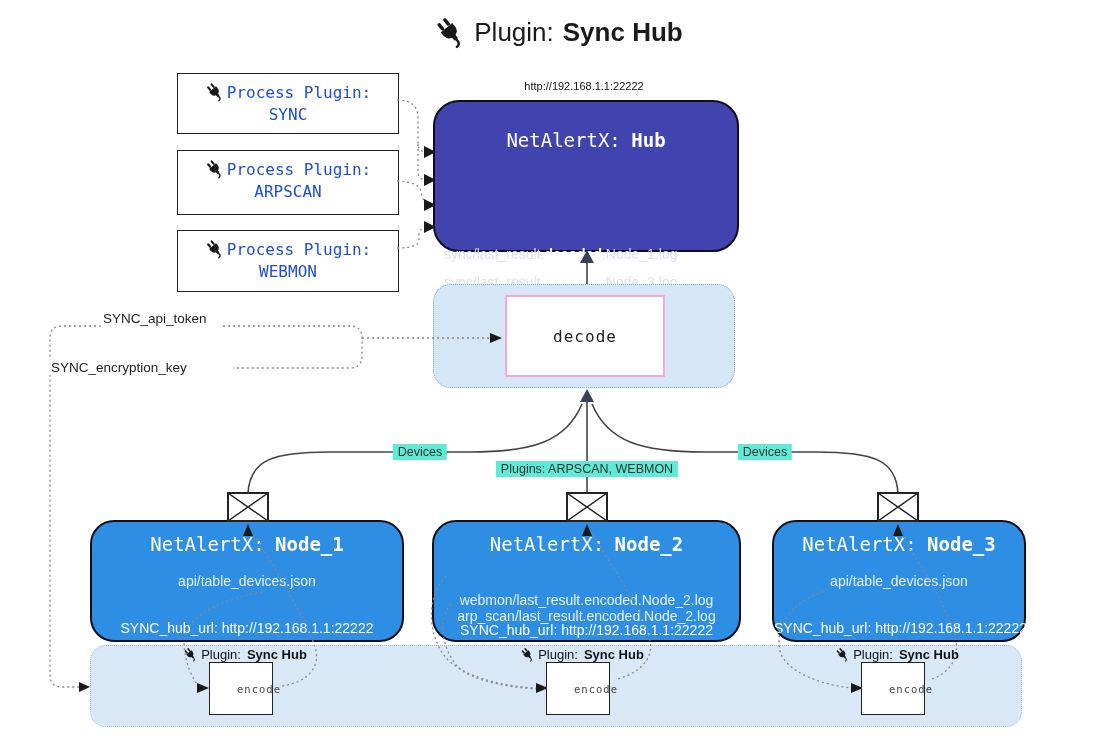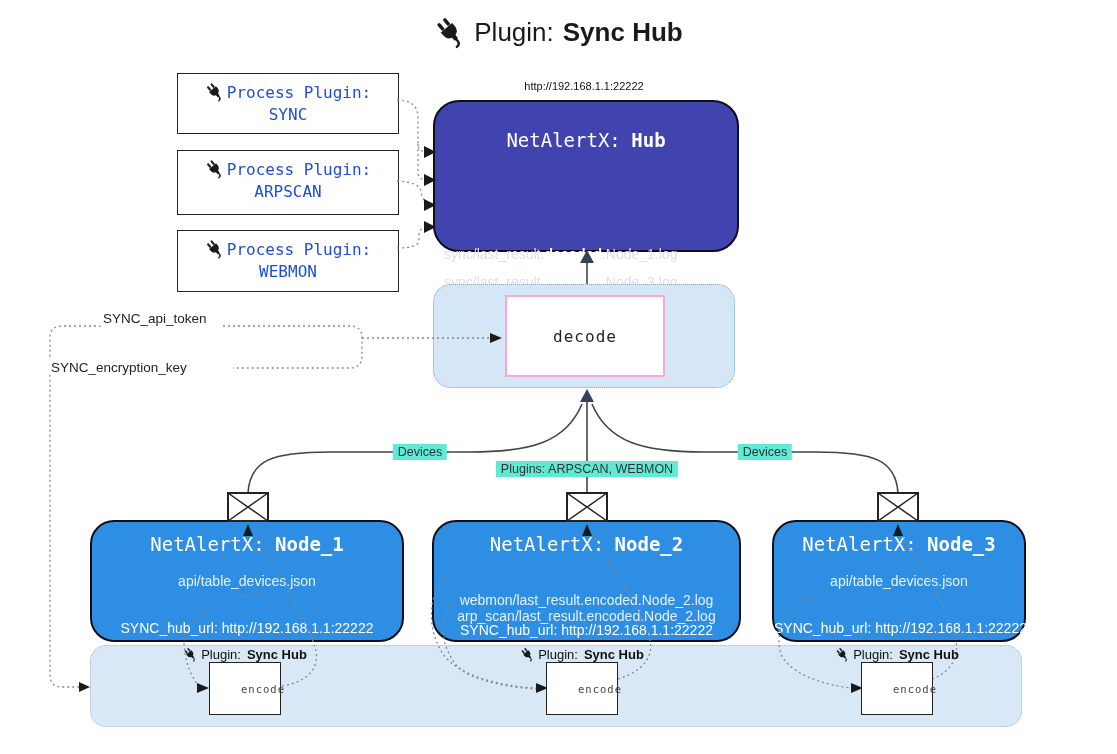--- a/index.html
+++ b/index.html
@@ -57,21 +57,21 @@
   .node-line{position:absolute;left:0;width:100%;text-align:center;font-size:14px;line-height:16px;
              color:rgba(255,255,255,.88);white-space:nowrap;}
   .node-url{position:absolute;left:0;width:100%;text-align:center;font-size:14px;color:#fff;white-space:nowrap;}
 
   
   .band{left:90px;top:645px;width:932px;height:82px;background:var(--band_fill);
         border:1.6px dotted var(--band_border);border-radius:16px;z-index:1;box-sizing:border-box;}
   .enc-label{top:647px;display:flex;align-items:center;gap:3px;font-size:13px;color:#111;z-index:4;
              transform:translateX(-50%);white-space:nowrap;}
   .enc-label .name{font-weight:bold;margin-left:3px;}
-  .enc-box{top:662px;width:72px;height:53px;background:#fff;border:1.8px solid #222;z-index:4;
+  .enc-box{top:662px;width:64px;height:53px;background:#fff;border:1.8px solid #222;z-index:4;
            display:flex;align-items:center;justify-content:center;box-sizing:border-box;
            font-family:"DejaVu Sans Mono",monospace;font-size:10.5px;letter-spacing:1px;color:#444;padding-left:36px;}
 
   .env{top:492px;width:42px;height:30px;z-index:4;}
 </style>
 </head>
 <body>
 
 <div class="canvas">
 

